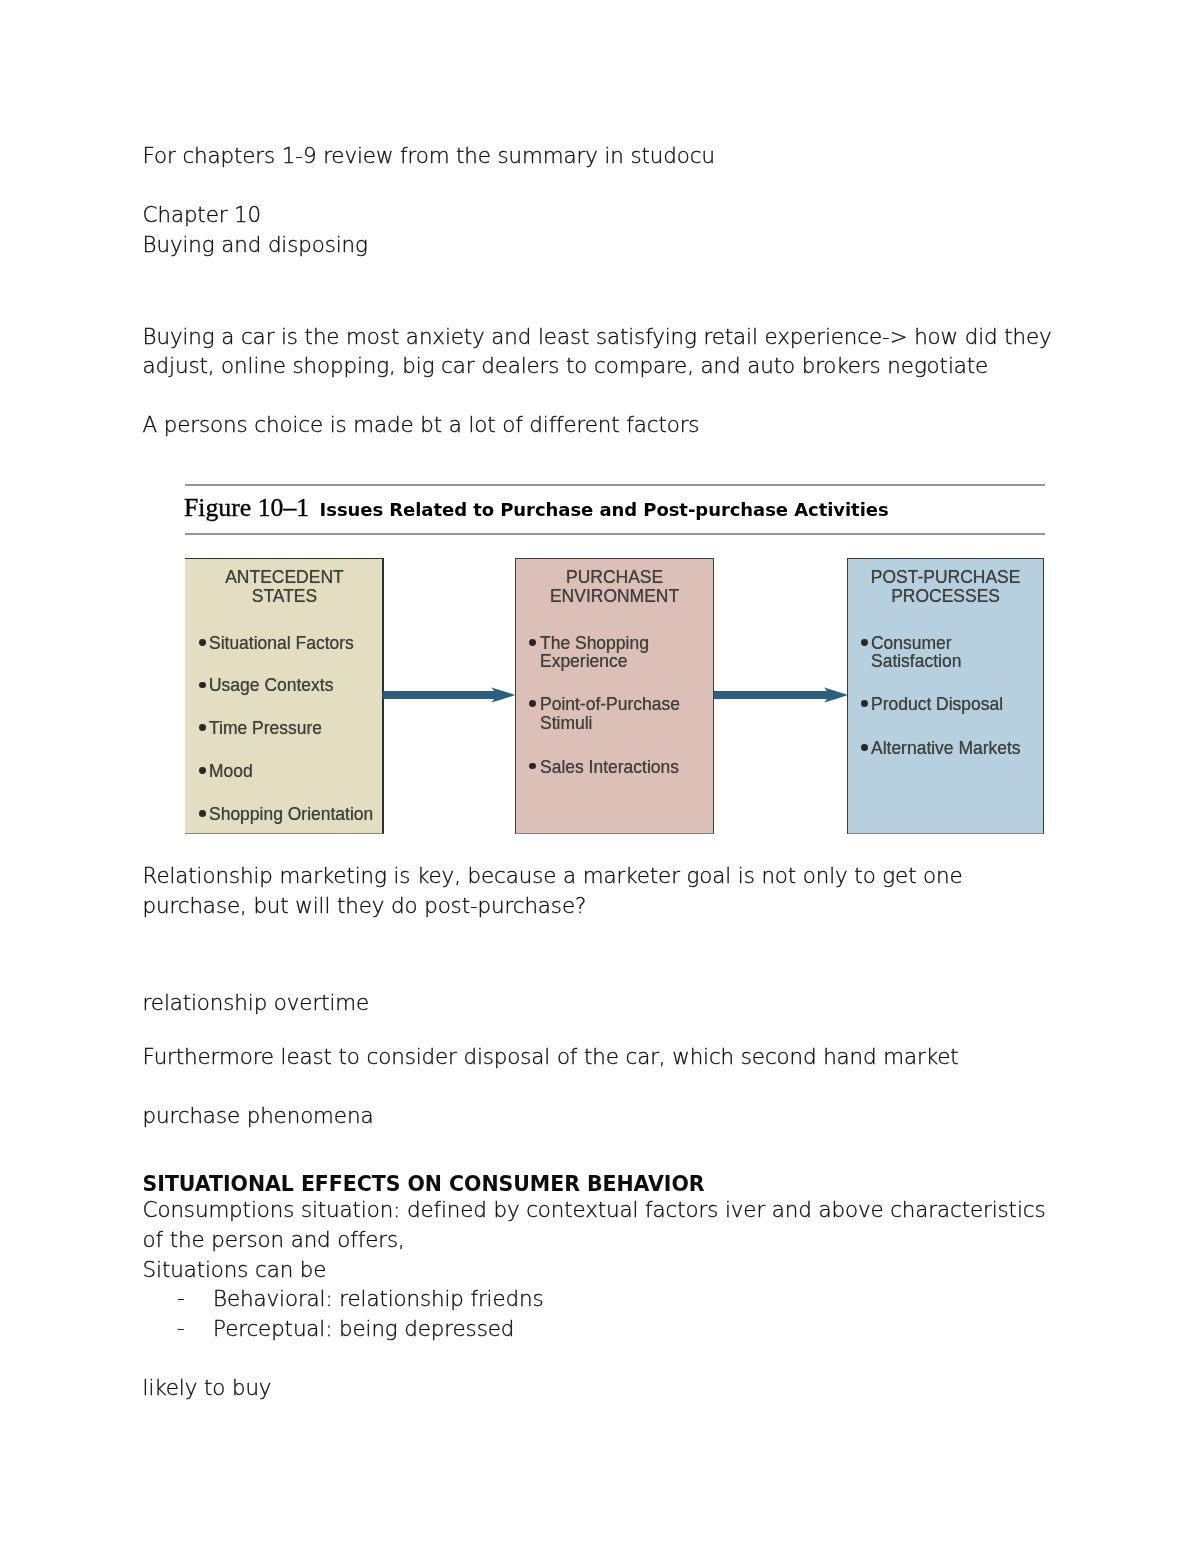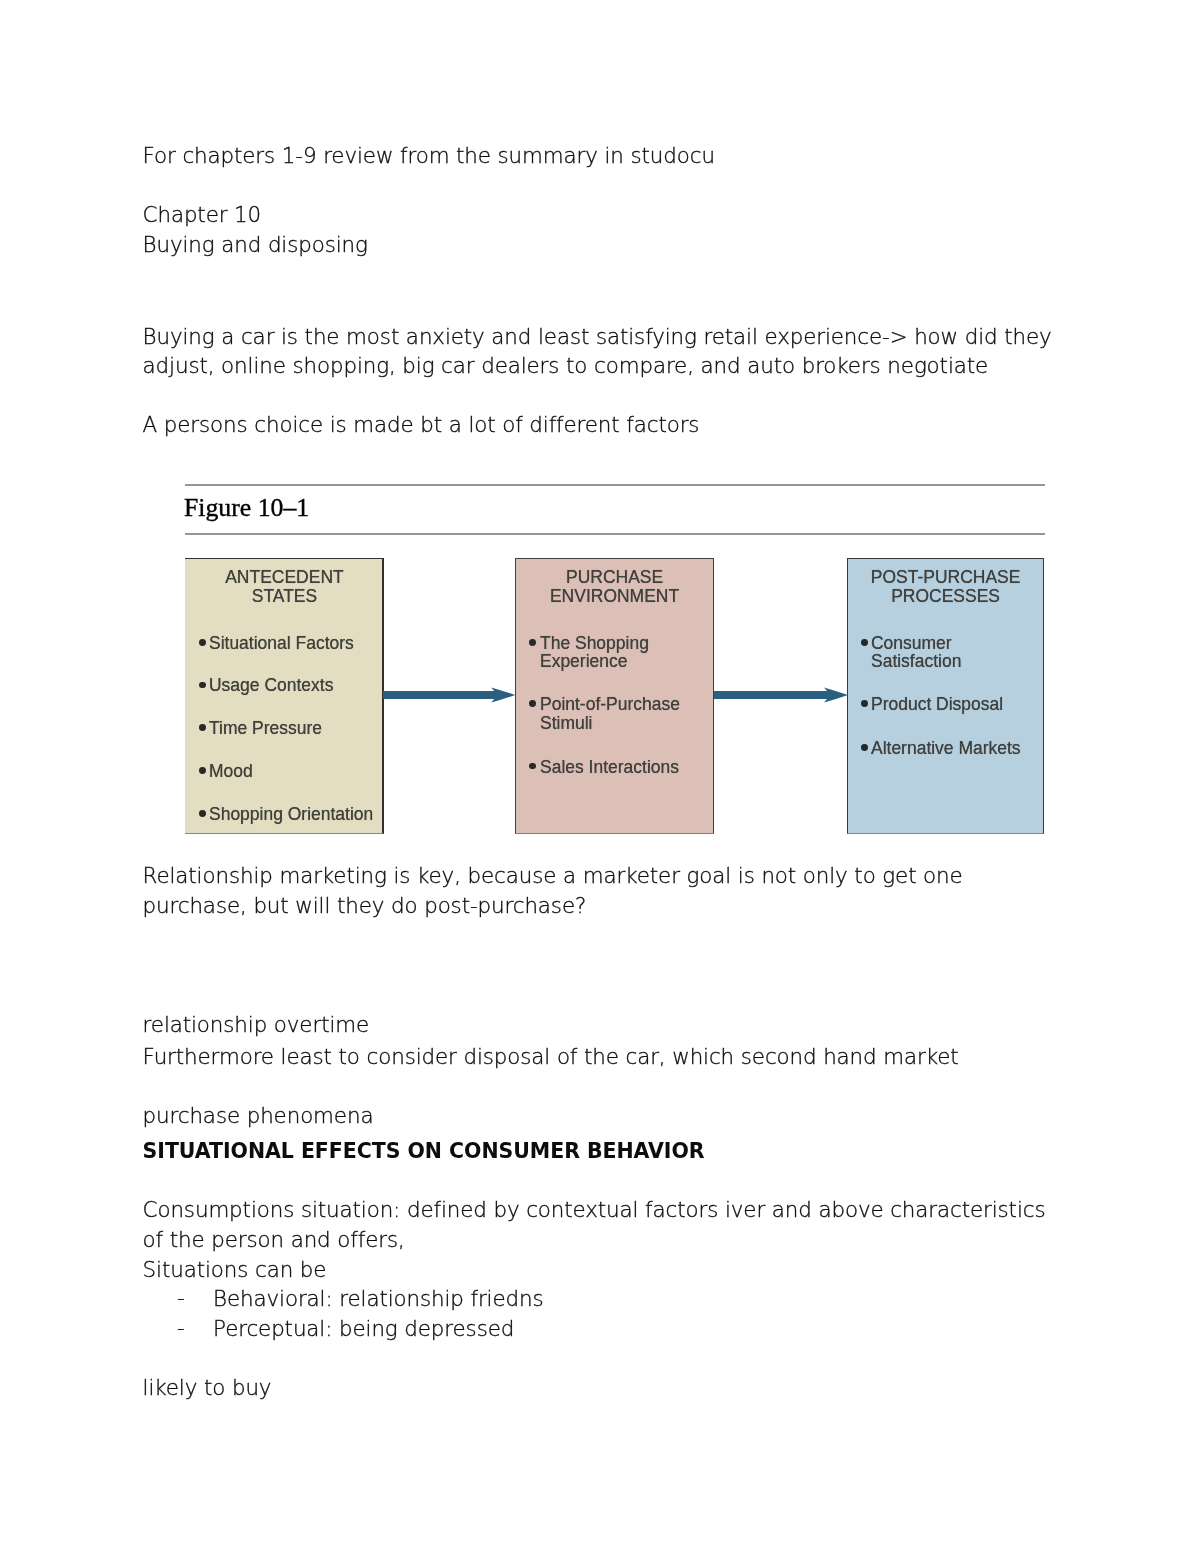--- a/index.html
+++ b/index.html
@@ -45,37 +45,38 @@
 <div class="page">
   <div class="layer" id="textlayer">
     <div class="ln" style="top:145.1px">For chapters 1-9 review from the summary in studocu</div>
     <div class="ln" style="top:204.1px">Chapter 10</div>
     <div class="ln" style="top:233.6px">Buying and disposing</div>
     <div class="ln" style="top:325.6px">Buying a car is the most anxiety and least satisfying retail experience-&gt; how did they</div>
     <div class="ln" style="top:355.1px">adjust, online shopping, big car dealers to compare, and auto brokers negotiate</div>
     <div class="ln" style="top:414.1px">A persons choice is made bt a lot of different factors</div>
     <div class="ln" style="top:865.1px">Relationship marketing is key, because a marketer goal is not only to get one</div>
     <div class="ln" style="top:894.6px">purchase, but will they do post-purchase?</div>
-    <div class="ln" style="top:1014px">relationship overtime</div>
+    <div class="ln" style="top:992px">relationship overtime</div>
     <div class="ln" style="top:1045.8px">Furthermore least to consider disposal of the car, which second hand market</div>
     <div class="ln" style="top:1104.8px">purchase phenomena</div>
-    <div class="ln b" style="top:1141px">SITUATIONAL EFFECTS ON CONSUMER BEHAVIOR</div>
+    <div class="ln b" style="top:1174px">SITUATIONAL EFFECTS ON CONSUMER BEHAVIOR</div>
     <div class="ln" style="top:1198.9px">Consumptions situation: defined by contextual factors iver and above characteristics</div>
     <div class="ln" style="top:1228.7px">of the person and offers,</div>
     <div class="ln" style="top:1258.6px">Situations can be</div>
     <div class="dash" style="top:1287.0px">-</div>
     <div class="dtx" style="top:1288.4px">Behavioral: relationship friedns</div>
     <div class="dash" style="top:1316.6px">-</div>
     <div class="dtx" style="top:1318.0px">Perceptual: being depressed</div>
     <div class="ln" style="top:1377.1px">likely to buy</div>
   </div>
   <div class="layer fig" id="figlayer">
     <div class="rule" style="left:185.0px;top:484.0px;width:860.0px;background:#969696"></div>
     <div class="rule" style="left:185.0px;top:533.0px;width:860.0px;background:#969696"></div>
     <div class="figlabel" style="left:183.8px;top:495.0px">Figure 10–1</div>
+    <div class="figtitle" style="left:319.6px;top:500.5px">Issues Related to Purchase and Post-purchase Activities</div>
     <div class="box" style="left:185.0px;top:557.8px;width:198.9px;height:276.4px;background:#E3DEC2;border-width:1.5px 2.4px 1.6px 0.0px;border-color:#332f2c #332f2c #8a8778 #332f2c"></div>
     <div class="ftx ctr" style="left:185.0px;width:198.9px;top:567.4px">ANTECEDENT</div>
     <div class="ftx ctr" style="left:185.0px;width:198.9px;top:586.1px">STATES</div>
     <div class="fbul" style="left:199.2px;top:638.8px"></div>
     <div class="ftx" style="left:209.0px;top:632.6px">Situational Factors</div>
     <div class="fbul" style="left:199.2px;top:681.6px"></div>
     <div class="ftx" style="left:209.0px;top:675.4px">Usage Contexts</div>
     <div class="fbul" style="left:199.2px;top:724.3px"></div>
     <div class="ftx" style="left:209.0px;top:718.1px">Time Pressure</div>
     <div class="fbul" style="left:199.2px;top:767.1px"></div>

